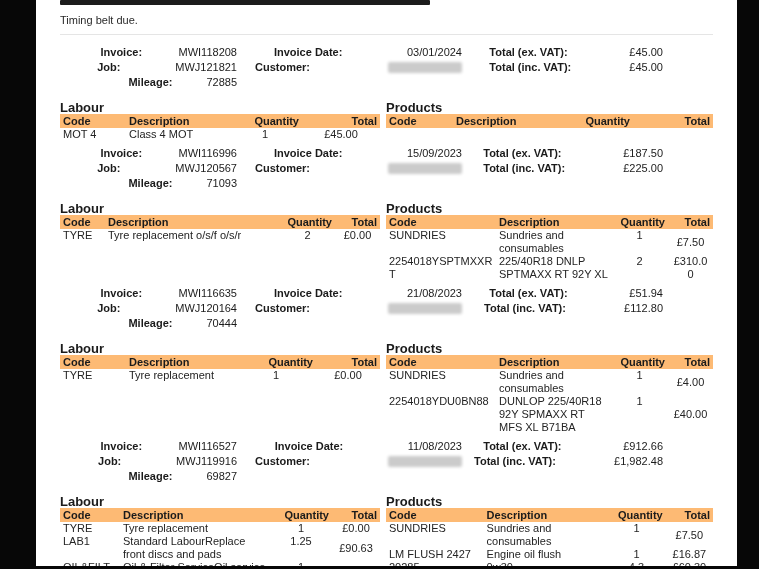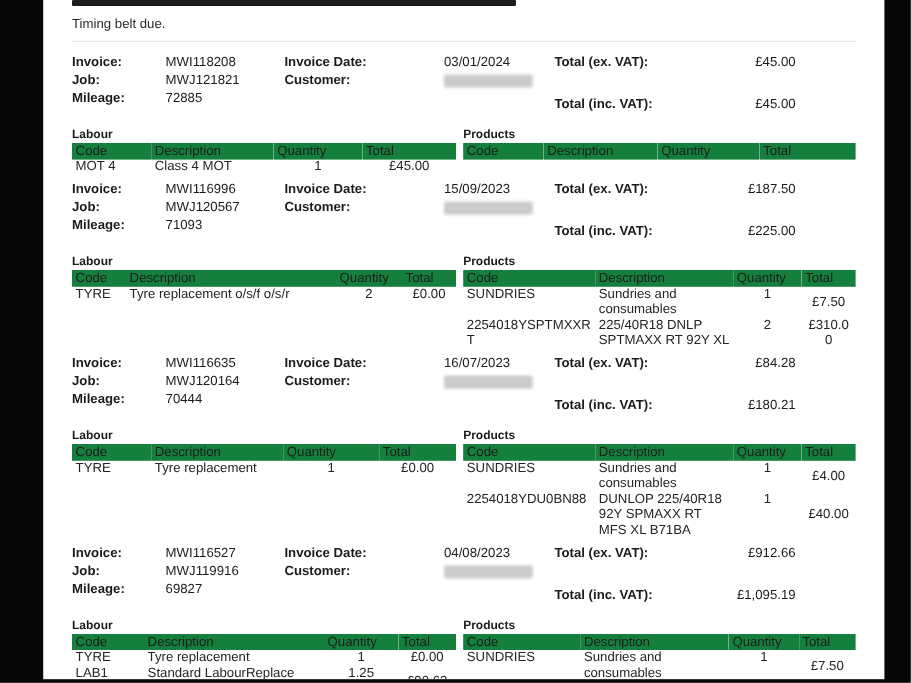--- a/index.html
+++ b/index.html
@@ -24,47 +24,47 @@
     background:#1c1c1c;
     border-radius:1px;
   }
   .note { font-size:11px; line-height:13px; margin-top:9px; color:#2a2a2a; }
   .divider { border-top:1px solid #e5e5e5; margin-top:7px; }
 
   
   .inv-block { margin-top:10px; }
   .inv-block:not(.inv-0) { margin-top:5px; }
   .inv-info { display:flex; font-size:11px; line-height:15px; }
-  .inv-info .g { display:flex; flex-direction:column; }
+  .inv-info .g { display:flex; flex-direction:column;align-items:flex-end; }
   .inv-info .g1 { width:177px; }
   .inv-info .g2 { width:225px; }
-  .inv-info .g3 { flex:1;gap:20px; }
+  .inv-info .g3 { flex:1; }
   .inv-info .row { display:flex; }
   .g1 .lbl { width:78px; font-weight:bold; }
   .g2 .lbl { width:133px; font-weight:bold; }
   .g3 .lbl { width:140px; font-weight:bold; }
   .inv-info .val { flex:1; }
   .g3 .val { text-align:right; padding-right:50px; }
   .redact {
     display:inline-block; width:74px; height:11px; margin-top:2px;
     background:#cbcbcb; border-radius:2px; filter:blur(1.5px);
   }
 
   
   .tables { display:flex; justify-content:space-between; margin-top:11px; }
   .tblwrap.labour { width:320px; }
   .tblwrap.products { width:327px; }
-  .tbl-title { font-size:10px; font-weight:bold; line-height:13px; }
+  .tbl-title { font-size:13px; font-weight:bold; line-height:13px; }
   table { border-collapse:collapse; width:100%; table-layout:fixed; }
   th {
-    background:#15803d; font-size:11px; font-weight:normal;
+    background:#fdba74; font-size:11px; font-weight:bold;
     text-align:left; padding:1px 3px; line-height:12px;
     overflow:hidden; white-space:nowrap;
   }
-  th.qty, th.tot { text-align:left; }
+  th.qty, th.tot { text-align:right; }
   td {
     font-size:11px; line-height:13px; padding:0 3px;
     vertical-align:top; color:#242424; word-wrap:break-word;margin-left:12px;
   }
   td.qty { text-align:center; }
   td.tot { text-align:center; vertical-align:middle; }
 
   
   .inv-0 { --l1:66px; --l2:102px; --l3:74px;  --l4:78px; --p1:67px;  --p2:95px;  --p3:85px; --p4:80px; }
   .inv-1 { --l1:45px; --l2:175px; --l3:55px;  --l4:45px; --p1:110px; --p2:115px; --p3:57px; --p4:45px; }
@@ -285,35 +285,35 @@
           <span class="val">MWJ120164</span>
         </div>
         <div class="row">
           <span class="lbl">Mileage:</span>
           <span class="val">70444</span>
         </div>
       </div>
       <div class="g g2">
         <div class="row">
           <span class="lbl">Invoice Date:</span>
-          <span class="val">16/07/2023</span>
+          <span class="val">21/08/2023</span>
         </div>
         <div class="row">
           <span class="lbl">Customer:</span>
           <span class="val"><span class="redact"></span></span>
         </div>
       </div>
       <div class="g g3">
         <div class="row">
           <span class="lbl">Total (ex. VAT):</span>
-          <span class="val amt">£84.28</span>
+          <span class="val amt">£51.94</span>
         </div>
         <div class="row">
           <span class="lbl">Total (inc. VAT):</span>
-          <span class="val amt">£180.21</span>
+          <span class="val amt">£112.80</span>
         </div>
       </div>
     </div>
     <div class="tables">
       <div class="tblwrap labour">
         <div class="tbl-title">Labour</div>
         <table class="labour-table">
           <colgroup>
                 <col class="c1">
                 <col class="c2">
@@ -387,35 +387,35 @@
           <span class="val">MWJ119916</span>
         </div>
         <div class="row">
           <span class="lbl">Mileage:</span>
           <span class="val">69827</span>
         </div>
       </div>
       <div class="g g2">
         <div class="row">
           <span class="lbl">Invoice Date:</span>
-          <span class="val">04/08/2023</span>
+          <span class="val">11/08/2023</span>
         </div>
         <div class="row">
           <span class="lbl">Customer:</span>
           <span class="val"><span class="redact"></span></span>
         </div>
       </div>
       <div class="g g3">
         <div class="row">
           <span class="lbl">Total (ex. VAT):</span>
           <span class="val amt">£912.66</span>
         </div>
         <div class="row">
           <span class="lbl">Total (inc. VAT):</span>
-          <span class="val amt">£1,095.19</span>
+          <span class="val amt">£1,982.48</span>
         </div>
       </div>
     </div>
     <div class="tables">
       <div class="tblwrap labour">
         <div class="tbl-title">Labour</div>
         <table class="labour-table">
           <colgroup>
                 <col class="c1">
                 <col class="c2">

